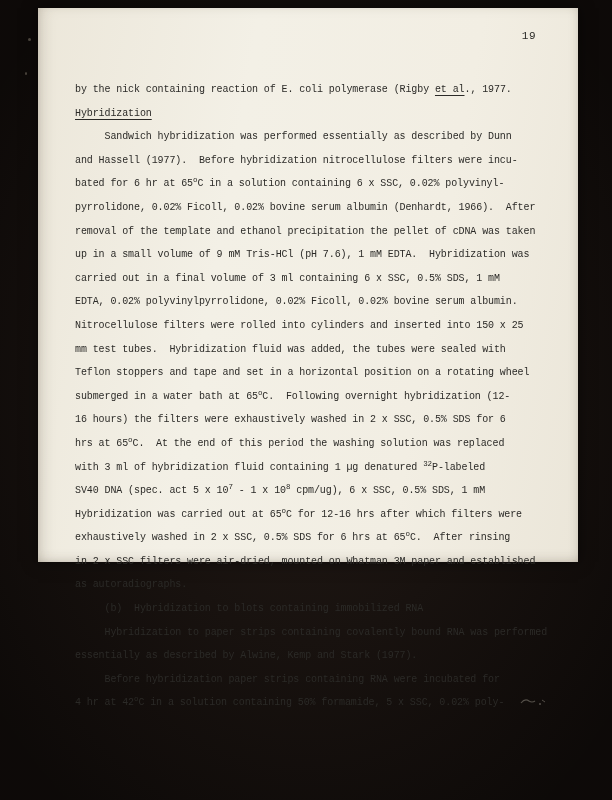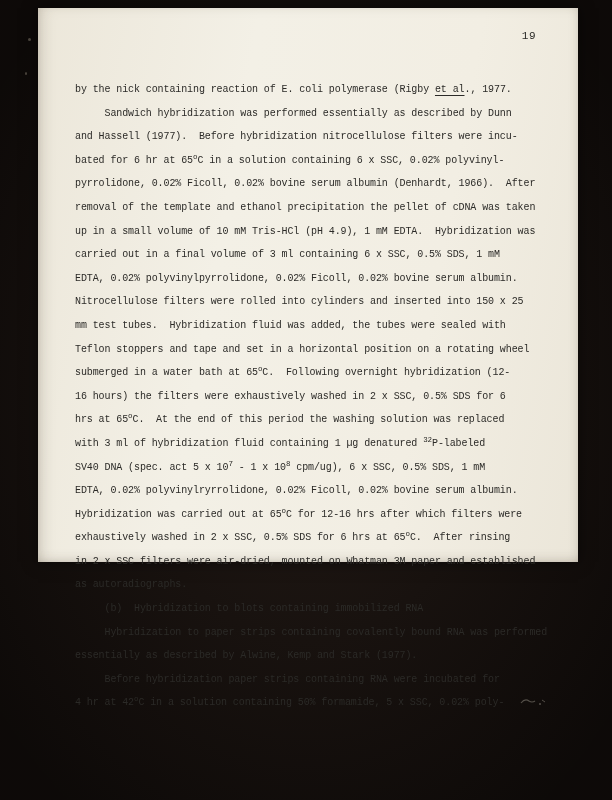--- a/index.html
+++ b/index.html
@@ -79,37 +79,37 @@
 <div class="scan">
   <div class="paper">
 
     <div class="speck speck-1"></div>
     <div class="speck speck-2"></div>
 
     <div class="page-number">19</div>
 
     <div class="body-text">
         <div class="line"><span>by the nick containing reaction of E. coli polymerase (Rigby </span><span class="u">et al</span><span>., 1977.</span></div>
+        <div class="line"><span class="u">Hybridization</span></div>
         <div class="line"><span>     Sandwich hybridization was performed essentially as described by Dunn</span></div>
         <div class="line"><span>and Hassell (1977).  Before hybridization nitrocellulose filters were incu-</span></div>
         <div class="line"><span>bated for 6 hr at 65</span><span class="sup">o</span><span>C in a solution containing 6 x SSC, 0.02% polyvinyl-</span></div>
         <div class="line"><span>pyrrolidone, 0.02% Ficoll, 0.02% bovine serum albumin (Denhardt, 1966).  After</span></div>
         <div class="line"><span>removal of the template and ethanol precipitation the pellet of cDNA was taken</span></div>
-        <div class="line"><span>up in a small volume of 10 mM Tris-HCl (pH 4.9), 1 mM EDTA.  Hybridization was</span></div>
+        <div class="line"><span>up in a small volume of 9 mM Tris-HCl (pH 7.6), 1 mM EDTA.  Hybridization was</span></div>
         <div class="line"><span>carried out in a final volume of 3 ml containing 6 x SSC, 0.5% SDS, 1 mM</span></div>
         <div class="line"><span>EDTA, 0.02% polyvinylpyrrolidone, 0.02% Ficoll, 0.02% bovine serum albumin.</span></div>
         <div class="line"><span>Nitrocellulose filters were rolled into cylinders and inserted into 150 x 25</span></div>
         <div class="line"><span>mm test tubes.  Hybridization fluid was added, the tubes were sealed with</span></div>
         <div class="line"><span>Teflon stoppers and tape and set in a horizontal position on a rotating wheel</span></div>
         <div class="line"><span>submerged in a water bath at 65</span><span class="sup">o</span><span>C.  Following overnight hybridization (12-</span></div>
         <div class="line"><span>16 hours) the filters were exhaustively washed in 2 x SSC, 0.5% SDS for 6</span></div>
         <div class="line"><span>hrs at 65</span><span class="sup">o</span><span>C.  At the end of this period the washing solution was replaced</span></div>
         <div class="line"><span>with 3 ml of hybridization fluid containing 1 µg denatured </span><span class="sup">32</span><span>P-labeled</span></div>
         <div class="line"><span>SV40 DNA (spec. act 5 x 10</span><span class="sup">7</span><span> - 1 x 10</span><span class="sup">8</span><span> cpm/ug), 6 x SSC, 0.5% SDS, 1 mM</span></div>
-        <div class="line"><span>EDTA, 0.02% polyvinylryrrolidone, 0.02% Ficoll, 0.02% bovine serum albumin.</span></div>
         <div class="line"><span>Hybridization was carried out at 65</span><span class="sup">o</span><span>C for 12-16 hrs after which filters were</span></div>
         <div class="line"><span>exhaustively washed in 2 x SSC, 0.5% SDS for 6 hrs at 65</span><span class="sup">o</span><span>C.  After rinsing</span></div>
         <div class="line"><span>in 2 x SSC filters were air-dried, mounted on Whatman 3M paper and established</span></div>
         <div class="line"><span>as autoradiographs.</span></div>
         <div class="line"><span>     (b)  Hybridization to blots containing immobilized RNA</span></div>
         <div class="line"><span>     Hybridization to paper strips containing covalently bound RNA was performed</span></div>
         <div class="line"><span>essentially as described by Alwine, Kemp and Stark (1977).</span></div>
         <div class="line"><span>     Before hybridization paper strips containing RNA were incubated for</span></div>
         <div class="line"><span>4 hr at 42</span><span class="sup">o</span><span>C in a solution containing 50% formamide, 5 x SSC, 0.02% poly-</span></div>
       </div>

